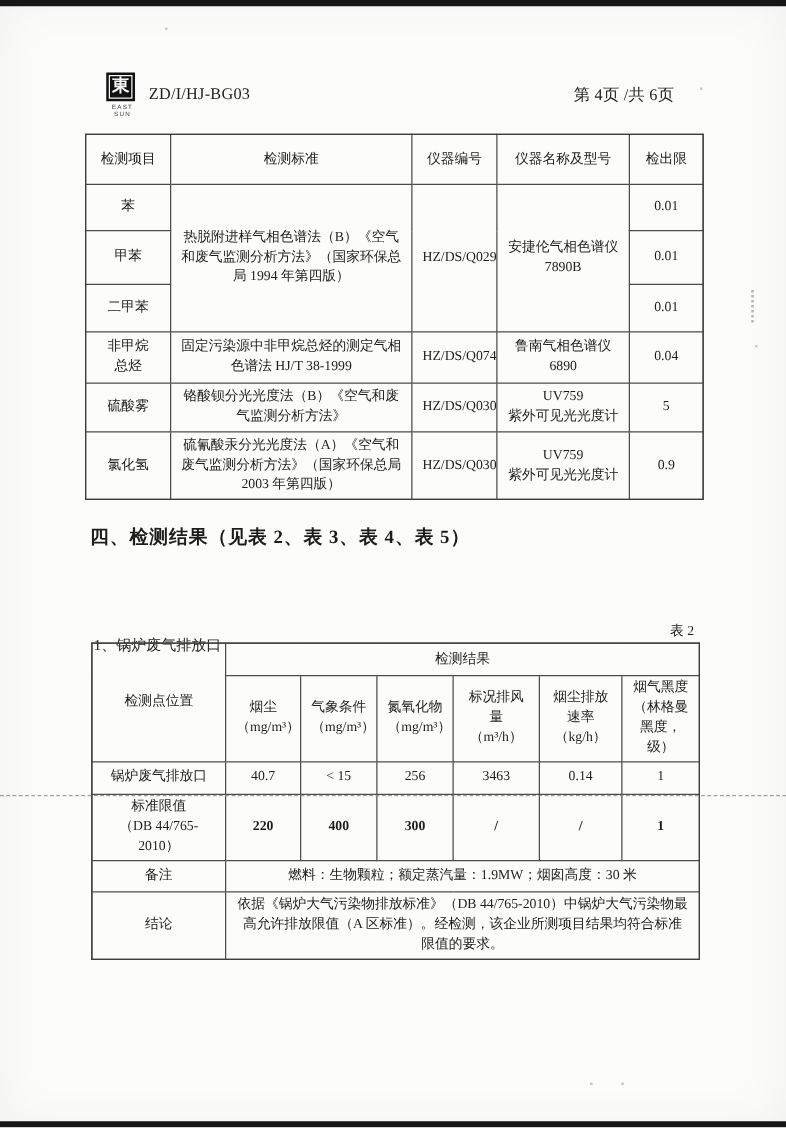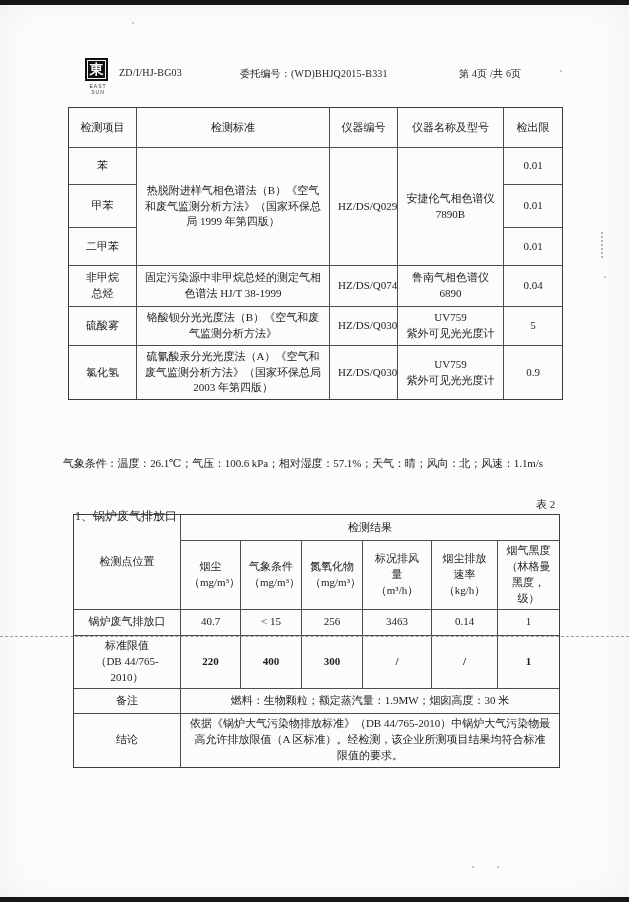--- a/index.html
+++ b/index.html
@@ -14,21 +14,21 @@
   .edge-top{top:0;height:5px;}
   .edge-bottom{bottom:0;height:5px;}
 
   
   .logo{position:absolute;left:85px;top:58px;width:23px;height:23px;background:#101010;
         display:flex;align-items:center;justify-content:center;}
   .logo-inner{width:17px;height:17px;border:1px solid #f5f5f5;color:#f5f5f5;
         font-size:14px;line-height:17px;text-align:center;font-weight:bold;overflow:hidden;}
   .logo-caption{position:absolute;left:83px;top:83px;width:30px;font-size:5px;
         letter-spacing:1px;color:#3a3a3a;font-family:"Liberation Sans",sans-serif;text-align:center;}
-  .hdr-text{position:absolute;top:67px;font-size:10px;letter-spacing:.2px;white-space:nowrap;}
+  .hdr-text{position:absolute;top:67px;font-size:13px;letter-spacing:.2px;white-space:nowrap;}
   .doc-code{left:119px;}
   .commission{left:240px;}
   .page-info{left:459px;}
 
   
   table.t{position:absolute;border-collapse:collapse;table-layout:fixed;}
   table.t td{border:1px solid #4c4c4c;font-size:11px;text-align:center;
         vertical-align:middle;padding:2px 8px;line-height:1.45;overflow:hidden;}
   table.t{outline:1px solid #3d3d3d;outline-offset:-1px;}
   td.left{text-align:left;padding:3px 7px;}
@@ -57,42 +57,41 @@
 <div class="page">
 
   <div class="scan-edge edge-top"></div>
   <div class="scan-edge edge-bottom"></div>
 
   <div class="logo">
     <div class="logo-inner">東</div>
   </div>
   <div class="logo-caption">EAST SUN</div>
   <div class="hdr-text doc-code">ZD/I/HJ-BG03</div>
-  <div class="hdr-text commission">委托编号：(WD)BHJQ2015-B331</div>
   <div class="hdr-text page-info">第 4页 /共 6页</div>
 
   <table class="t t1">
     <colgroup>
       <col style="width:68px">
         <col style="width:193px">
         <col style="width:68px">
       <col style="width:106px">
         <col style="width:59px">
     </colgroup>
     <tbody>
     <tr style="height:40px">
       <td>检测项目</td>
       <td>检测标准</td>
       <td>仪器编号</td>
       <td>仪器名称及型号</td>
       <td>检出限</td>
     </tr>
     <tr style="height:37px">
       <td>苯</td>
-      <td class="left" rowspan="3">热脱附进样气相色谱法（B）《空气和废气监测分析方法》（国家环保总局 1999 年第四版）</td>
+      <td class="left" rowspan="3">热脱附进样气相色谱法（B）《空气和废气监测分析方法》（国家环保总局 1994 年第四版）</td>
       <td rowspan="3">HZ/DS/Q029</td>
       <td rowspan="3" class="pre">安捷伦气相色谱仪
 7890B</td>
       <td>0.01</td>
     </tr>
     <tr style="height:43px">
       <td>甲苯</td>
       <td>0.01</td>
     </tr>
     <tr style="height:38px">
@@ -120,21 +119,21 @@
       <td>氯化氢</td>
       <td class="left">硫氰酸汞分光光度法（A）《空气和废气监测分析方法》（国家环保总局 2003 年第四版）</td>
       <td>HZ/DS/Q030</td>
       <td class="pre">UV759
 紫外可见光光度计</td>
       <td>0.9</td>
     </tr>
     </tbody>
   </table>
 
-  <div class="weather">气象条件：温度：26.1℃；气压：100.6 kPa；相对湿度：57.1%；天气：晴；风向：北；风速：1.1m/s</div>
+  <div class="sec-title">四、检测结果（见表 2、表 3、表 4、表 5）</div>
   <div class="subsec">1、锅炉废气排放口</div>
   <div class="tbl-label">表 2</div>
 
   <table class="t t2">
     <colgroup>
       <col style="width:107px">
         <col style="width:60px">
         <col style="width:61px">
         <col style="width:61px">
       <col style="width:69px">

